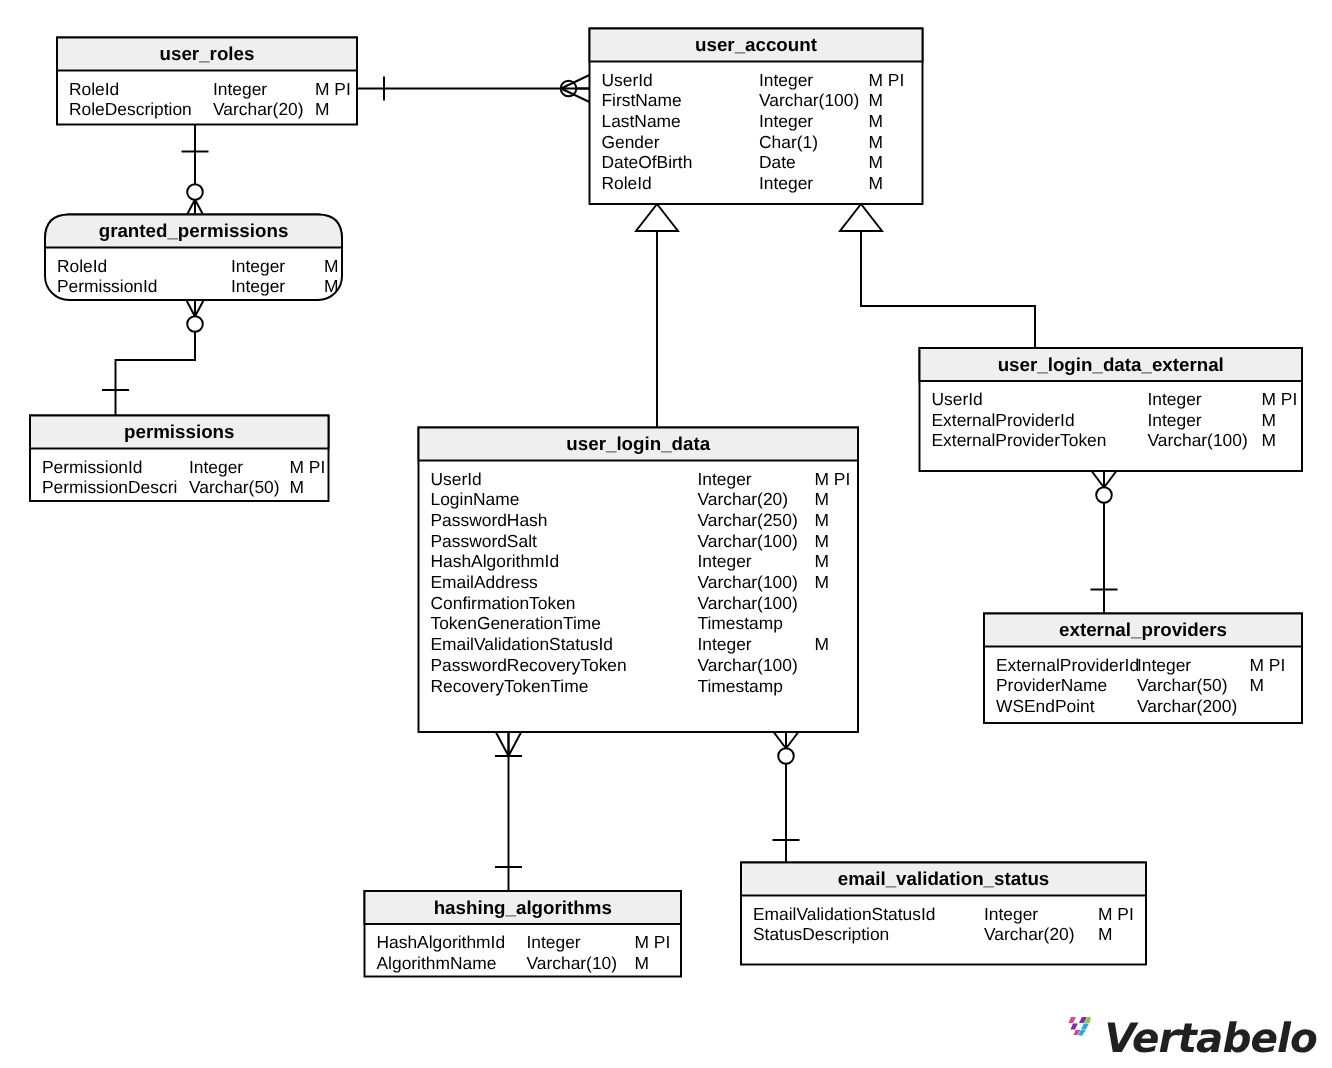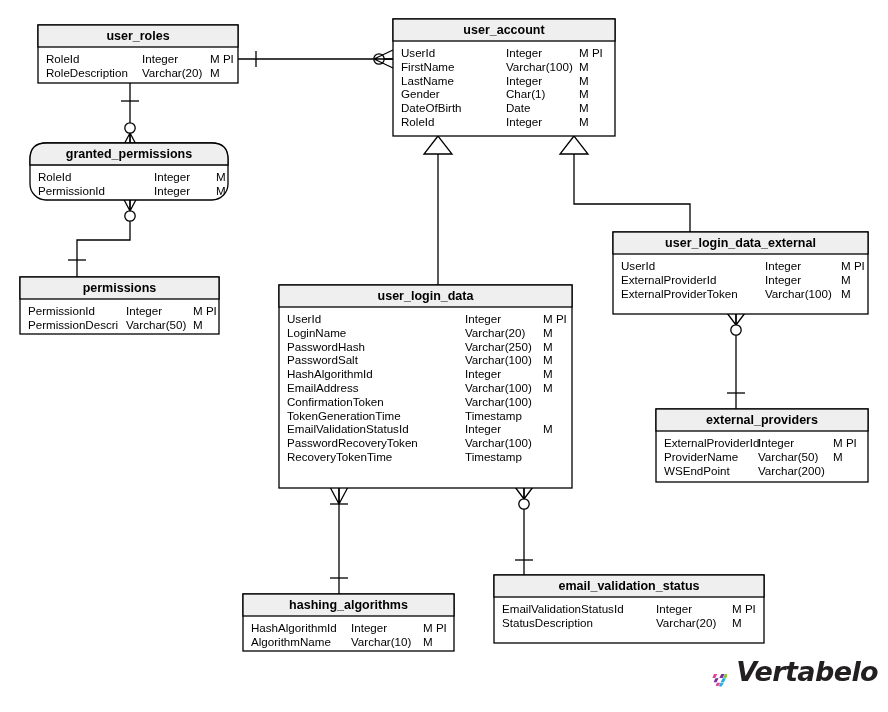--- a/index.html
+++ b/index.html
@@ -71,21 +71,21 @@
     stroke-width: 1.3;
     fill: #ffffff;
   }
   #logo-wrap {
     position: absolute;
     left: 712px;
     top: 658px;
     width: 166px;
     height: 48px;
     display: flex;
-    align-items: flex-start;
+    align-items: flex-end;
     gap: 9px;
   }
   #logo-text {
     font-family: "DejaVu Sans", sans-serif;
     font-size: 27px;
     font-weight: bold;
     font-style: italic;
     color: #231f20;
     letter-spacing: -0.6px;
     line-height: 1;

